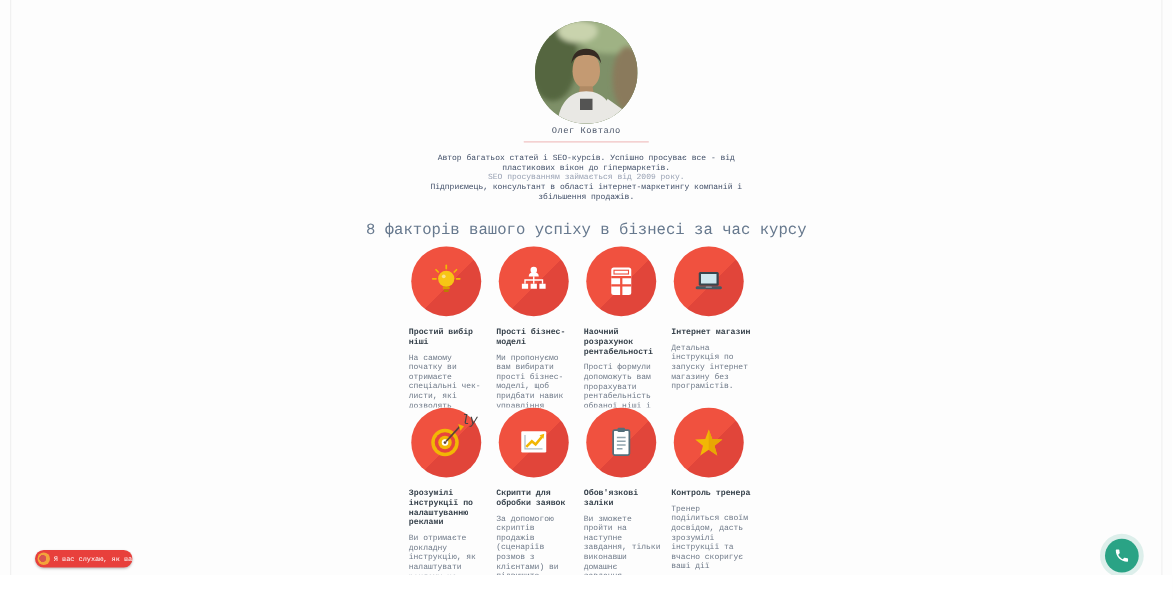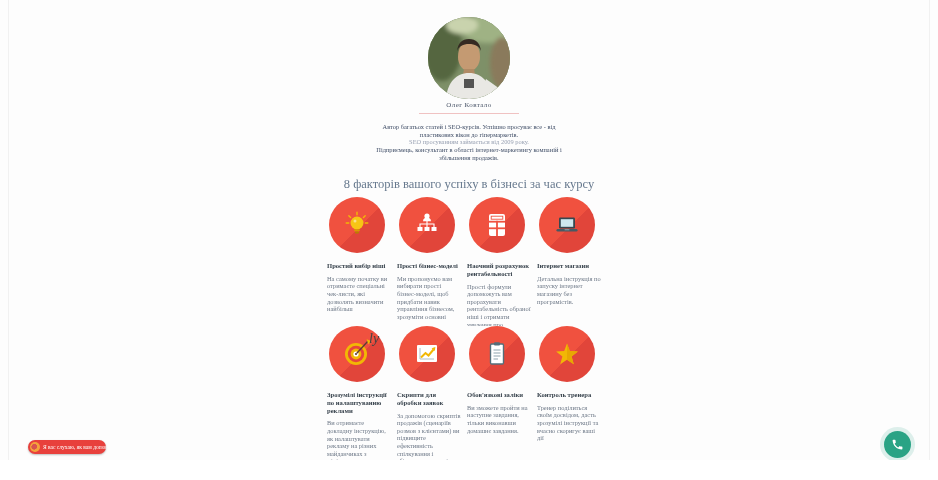--- a/index.html
+++ b/index.html
@@ -1,17 +1,17 @@
 <!DOCTYPE html>
 <html><head>
 <meta charset="utf-8">
 <style>
   html,body{margin:0;padding:0;background:#fff;}
   .page{position:relative;width:938px;height:460px;overflow:hidden;background:#fdfdfd;
-        font-family:Liberation Serif, serif;}
+        font-family:Liberation Mono, monospace;}
   .edge{position:absolute;top:0;width:1px;height:480px;background:#f1f1f1;}
   .edge.l{left:8px}.edge.r{left:929px}
 
   .avatar{position:absolute;left:428px;top:17px;width:82px;height:82px;border-radius:50%;
           overflow:hidden;background:#8a9b77;}
   .avatar svg{display:block;width:82px;height:82px;}
 
   .name{position:absolute;left:0;right:0;top:101px;text-align:center;font-size:7px;
         color:#4a5568;letter-spacing:.4px;}
   .name-underline{position:absolute;left:419px;top:113px;width:100px;height:1px;
@@ -40,21 +40,21 @@
         cursor:pointer;}
   .pill .dot{width:10px;height:10px;border-radius:50%;margin-left:2px;flex:0 0 auto;
         background:radial-gradient(circle at 42% 48%, #d9534f 0 34%, #f3a33b 38% 100%);}
   .pill .txt{flex:1;color:#fff;font-size:5.5px;white-space:nowrap;overflow:hidden;
         text-align:center;padding:0 3px;}
 
   .fab{position:absolute;left:884px;top:431px;width:27px;height:27px;border-radius:50%;
        background:#2aa385;display:flex;align-items:center;justify-content:center;
        box-shadow:0 0 0 4px rgba(42,163,133,.15);cursor:pointer;}
 
-  .artifact{position:absolute;left:369px;top:331px;font-size:14px;font-style:italic;color:#444;}
+  .artifact{position:absolute;left:369px;top:331px;font-size:11px;font-style:italic;color:#444;}
 </style>
 </head>
 <body>
 
 <div class="page">
   <div class="edge l"></div>
   <div class="edge r"></div>
 
   <div class="avatar">
     <svg viewBox="0 0 82 82">

